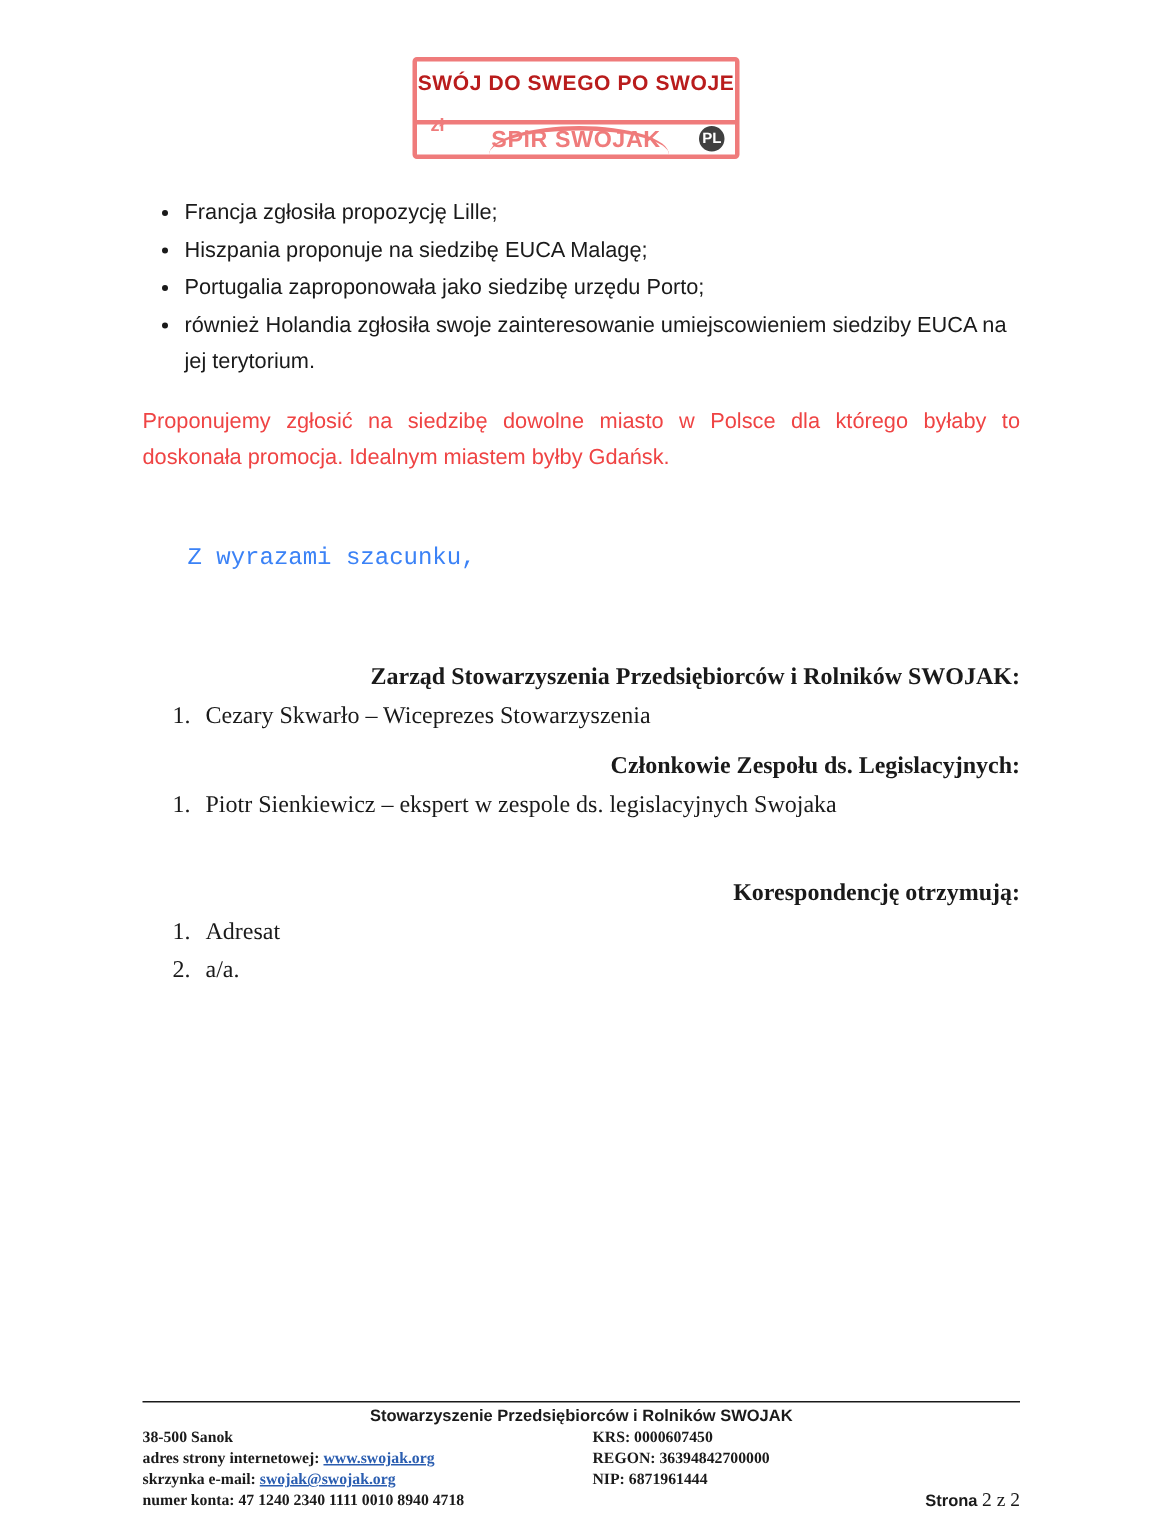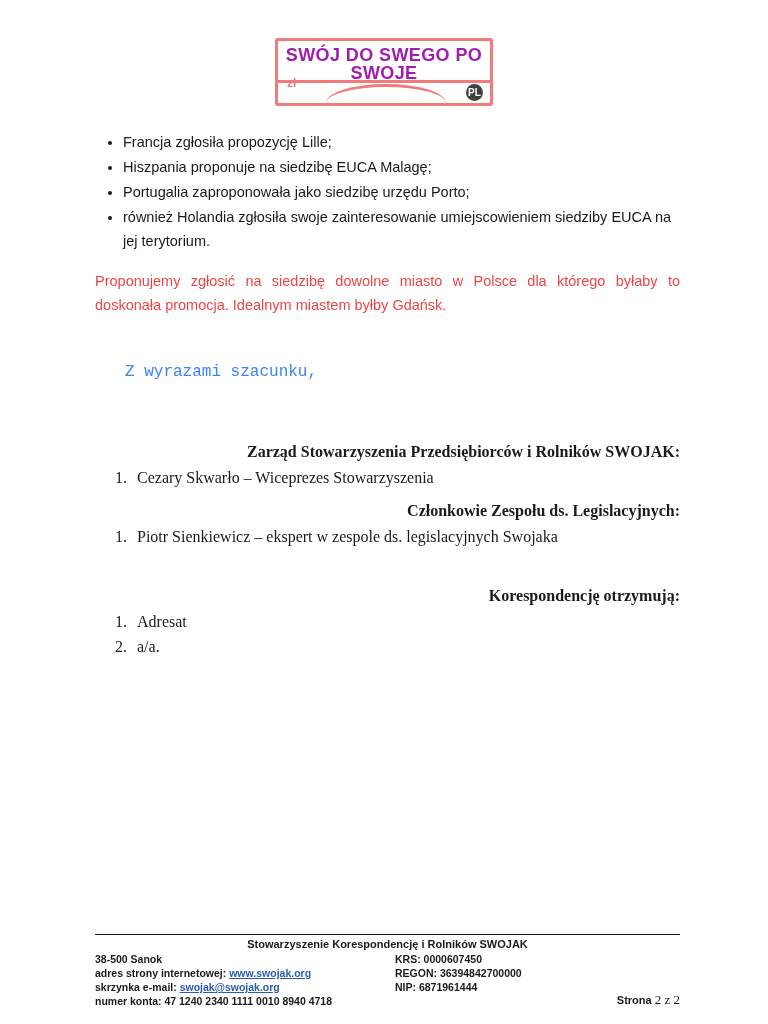--- a/index.html
+++ b/index.html
@@ -38,24 +38,24 @@
     border-radius: 3px;
     box-sizing: border-box;
     color: #ef7b7b;
     text-align: center;
     overflow: hidden;
   }
   .logo-line1 {
     margin-top: 5px;
     font-family: "Liberation Sans", sans-serif;
     font-weight: bold;
-    font-size: 18px;
+    font-size: 14px;
     letter-spacing: 0.4px;
     line-height: 18px;
-    color: #a21caf;
+    color: #b91c1c;
   }
   .logo-line2 {
     margin-top: 21px;
     font-family: "Liberation Sans", sans-serif;
     font-weight: bold;
     font-size: 15.5px;
     letter-spacing: 0.4px;
     line-height: 18px;
     color: #ef7b7b;
   }
@@ -172,21 +172,21 @@
   .footer-title {
     text-align: center;
     font-family: "Liberation Sans", sans-serif;
     font-weight: bold;
     font-size: 11px;
     color: #1a1a1a;
     margin-bottom: 2px;
   }
   .footer-cols {
     display: flex;
-    font-family: Liberation Sans, sans-serif;
+    font-family: Liberation Serif, serif;
     font-weight: bold;
     font-size: 10.5px;
     line-height: 14px;
     color: #1a1a1a;
   }
   .footer-col-left { width: 300px; }
   .footer-col-right { flex: 1; }
   .footer-link { color: #2a5db0; text-decoration: underline; }
   .page-num {
     position: absolute;
@@ -248,21 +248,21 @@
       <div class="sig-heading">Korespondencję otrzymują:</div>
       <ol class="numlist">
         <li>Adresat</li>
         <li>a/a.</li>
       </ol>
     </div>
   </div>
 
   <div class="footer">
     <div class="footer-rule"></div>
-    <div class="footer-title">Stowarzyszenie Korespondencję i Rolników SWOJAK</div>
+    <div class="footer-title">Stowarzyszenie Przedsiębiorców i Rolników SWOJAK</div>
     <div class="footer-cols">
       <div class="footer-col-left">
         <div>38-500 Sanok</div>
         <div>
           <span>adres strony internetowej:</span>
           <span class="footer-link">www.swojak.org</span>
         </div>
         <div>
           <span>skrzynka e-mail:</span>
           <span class="footer-link">swojak@swojak.org</span>

